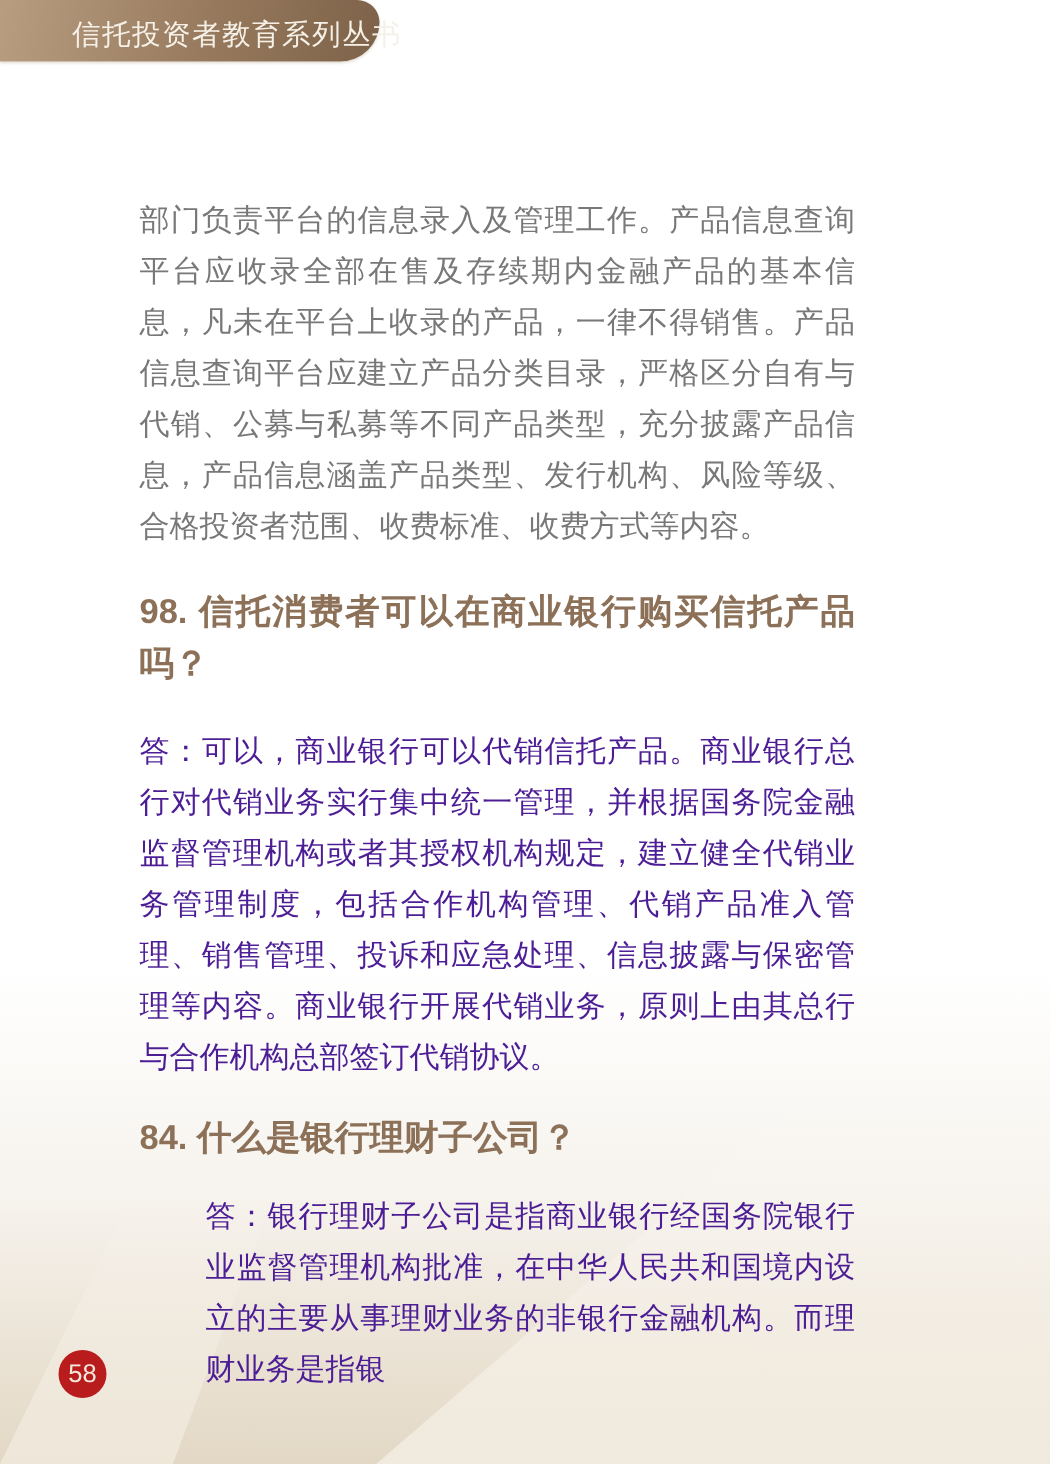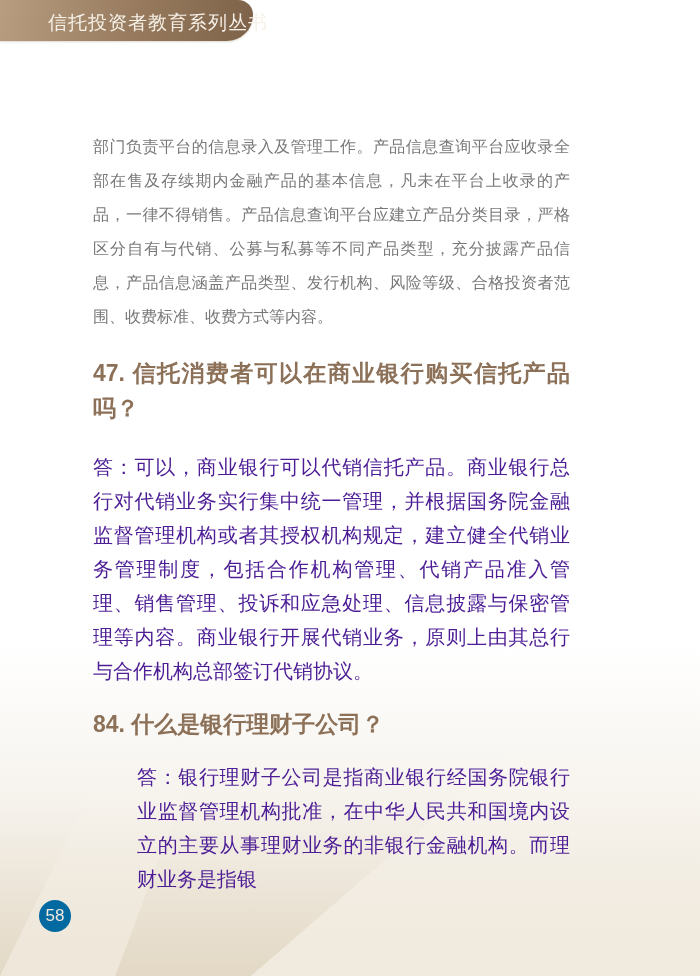--- a/index.html
+++ b/index.html
@@ -57,21 +57,21 @@
     white-space: nowrap;
   }
 
   
   .content {
     position: absolute; left: 93px; top: 130px; width: 477px;
   }
   .body-text {
     margin: 0 0 22px 0;
     color: #787878;
-    font-size: 16px;
+    font-size: 20px;
     line-height: 34px;
     text-align: justify;
     text-justify: inter-character;
   }
   .qa-heading {
     margin: 0 0 24px 0;
     color: #8c7158;
     font-size: 23px;
     font-weight: bold;
     line-height: 35px;
@@ -85,21 +85,21 @@
     text-align: justify;
     text-justify: inter-character;
   }
   .qa-block-2 .qa-heading { margin-bottom: 18px; }
   .qa-block-2 .qa-answer { margin-bottom: 0; margin-left: 44px; }
 
   
   .page-num {
     position: absolute; left: 39px; top: 900px;
     width: 32px; height: 32px; border-radius: 50%;
-    background: #0369a1;
+    background: #b91c1c;
     color: #f2e9dc;
     font-size: 17px;
     display: flex; align-items: center; justify-content: center;
   }
 </style>
 </head>
 <body>
 
 <div class="page">
 
@@ -109,21 +109,21 @@
 
   <div class="ribbon">
     <span class="series-title">信托投资者教育系列丛书</span>
   </div>
 
   <div class="content">
 
     <p class="body-text">部门负责平台的信息录入及管理工作。产品信息查询平台应收录全部在售及存续期内金融产品的基本信息，凡未在平台上收录的产品，一律不得销售。产品信息查询平台应建立产品分类目录，严格区分自有与代销、公募与私募等不同产品类型，充分披露产品信息，产品信息涵盖产品类型、发行机构、风险等级、合格投资者范围、收费标准、收费方式等内容。</p>
 
     <div class="qa-block-1">
-      <h2 class="qa-heading">47. 信托消费者可以在商业银行购买信托产品吗？</h2>
+      <h2 class="qa-heading">98. 信托消费者可以在商业银行购买信托产品吗？</h2>
       <p class="qa-answer">答：可以，商业银行可以代销信托产品。商业银行总行对代销业务实行集中统一管理，并根据国务院金融监督管理机构或者其授权机构规定，建立健全代销业务管理制度，包括合作机构管理、代销产品准入管理、销售管理、投诉和应急处理、信息披露与保密管理等内容。商业银行开展代销业务，原则上由其总行与合作机构总部签订代销协议。</p>
     </div>
 
     <div class="qa-block-2">
       <h2 class="qa-heading">84. 什么是银行理财子公司？</h2>
       <p class="qa-answer">答：银行理财子公司是指商业银行经国务院银行业监督管理机构批准，在中华人民共和国境内设立的主要从事理财业务的非银行金融机构。而理财业务是指银</p>
     </div>
 
   </div>
 

